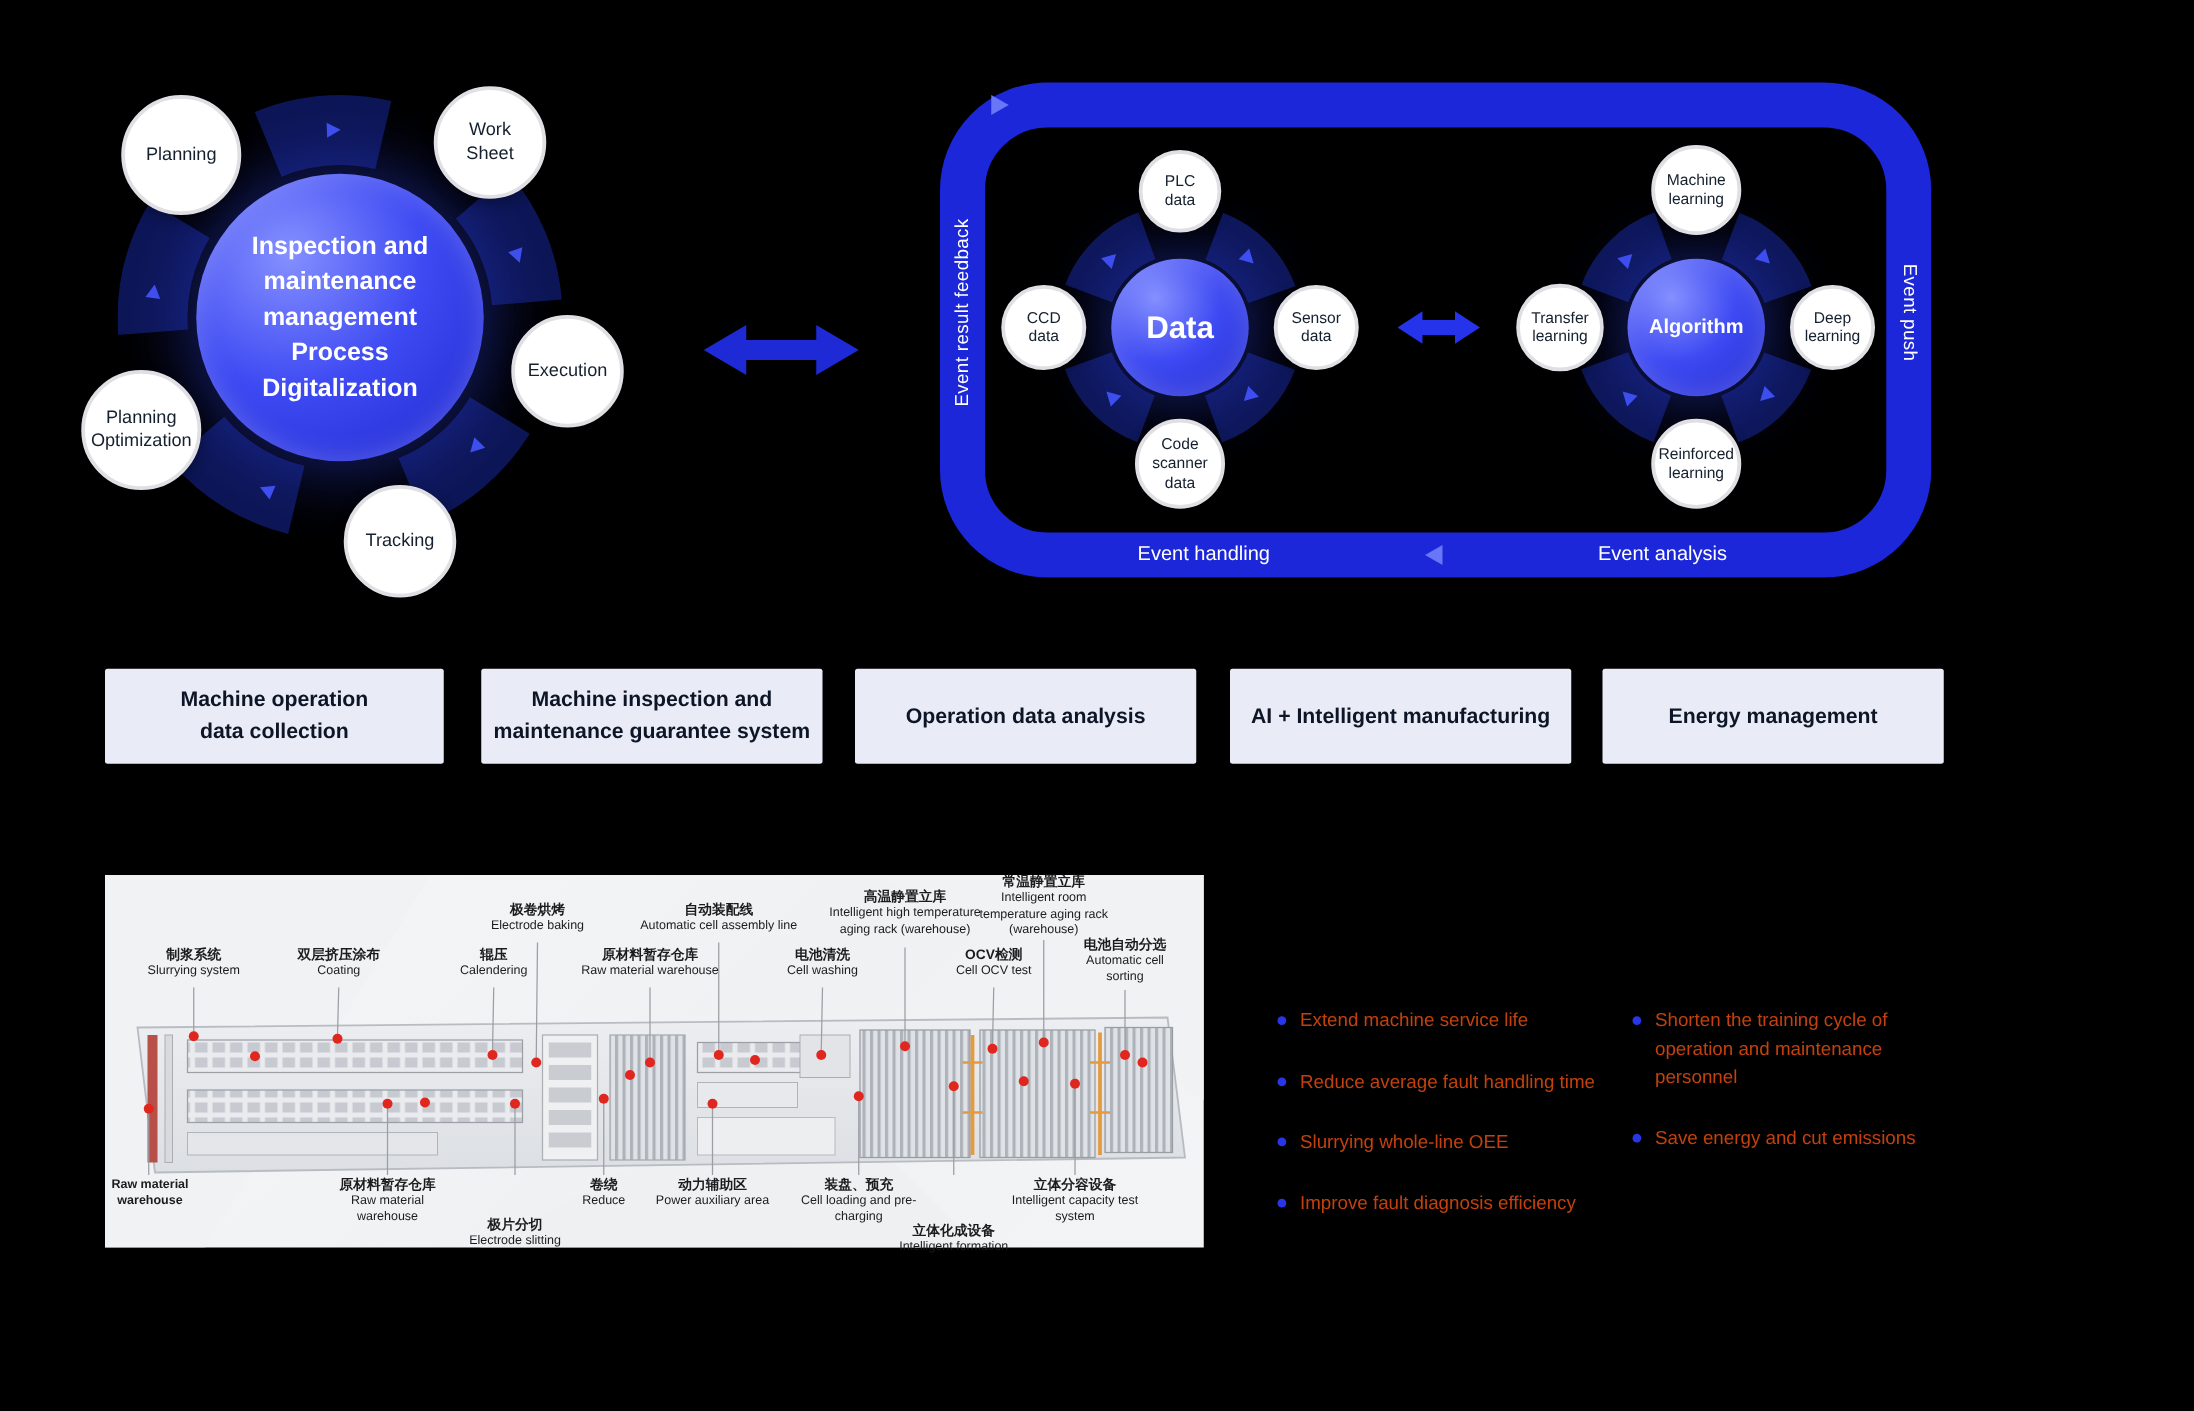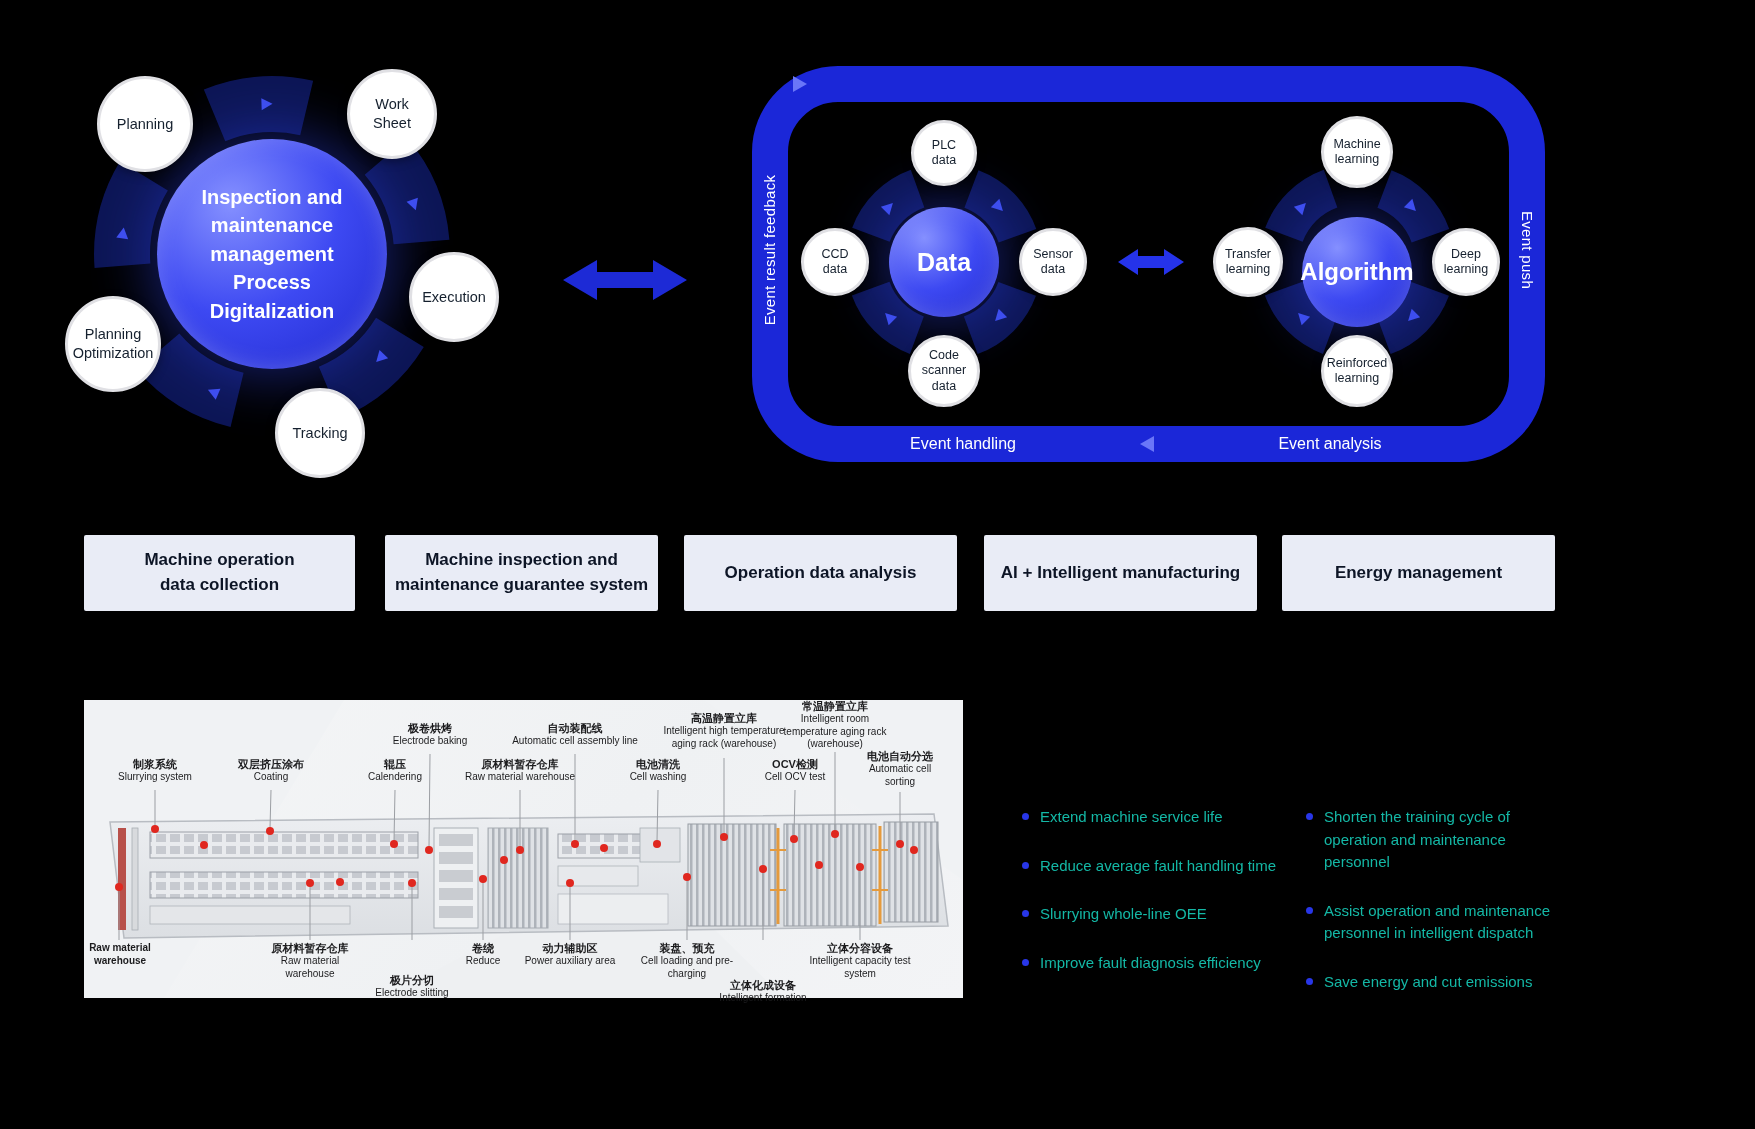--- a/index.html
+++ b/index.html
@@ -49,21 +49,21 @@
   .factory-panel {
     position:absolute; left:84px; top:700px; width:879px; height:298px;
     background:linear-gradient(135deg,#f5f6f7 0%,#eff1f3 55%,#f3f4f6 100%);
   }
   .f-label { position:absolute; transform:translateX(-50%); text-align:center; color:#1c1c1e; }
   .f-zh { display:block; font-size:11px; font-weight:700; line-height:1.2; }
   .f-en { display:block; font-size:10px; line-height:1.25; }
 
   
   .benefit-col { position:absolute; width:258px; }
-  .benefit { display:flex; margin-bottom:26px; color:#14b8a6; font-size:15px; line-height:1.5; font-weight:500; }
+  .benefit { display:flex; margin-bottom:26px; color:#c2410c; font-size:15px; line-height:1.5; font-weight:500; }
   .benefit .dot { flex:none; width:7px; height:7px; border-radius:50%; background:#2836e8; margin:7px 11px 0 0; }
 </style>
 </head>
 <body>
 
 <div class="stage">
 
   <div>
     <svg class="abs" style="left:94px; top:76px;" width="356" height="356">
       <circle cx="178" cy="178" r="150" fill="none" stroke="#0d1655" stroke-width="56" stroke-dasharray="94 94.4" stroke-dashoffset="106"></circle>
@@ -138,21 +138,21 @@
     </svg>
 
     <svg class="abs" style="left:1257px; top:162px;" width="200" height="200">
       <circle cx="100" cy="100" r="78" fill="none" stroke="#0d1655" stroke-width="40" stroke-dasharray="67.5 55" stroke-dashoffset="95"></circle>
     </svg>
     <span class="tri" style="left:1412px; top:207px; transform:translate(-50%,-50%) rotate(45deg);"></span>
     <span class="tri" style="left:1412px; top:317px; transform:translate(-50%,-50%) rotate(135deg);"></span>
     <span class="tri" style="left:1302px; top:317px; transform:translate(-50%,-50%) rotate(225deg);"></span>
     <span class="tri" style="left:1302px; top:207px; transform:translate(-50%,-50%) rotate(315deg);"></span>
 
-    <div class="hub-center" style="left:1302px; top:217px; width:110px; height:110px; font-size:24px;">
+    <div class="hub-center" style="left:1302px; top:207px; width:110px; height:110px; font-size:16px;">
       <span>Algorithm</span>
     </div>
     <div class="sat sat-sm" style="left:1321px; top:116px; width:72px; height:72px;">
       <span>Machine learning</span>
     </div>
     <div class="sat sat-sm" style="left:1432px; top:228px; width:68px; height:68px;">
       <span>Deep learning</span>
     </div>
     <div class="sat sat-sm" style="left:1321px; top:335px; width:72px; height:72px;">
       <span>Reinforced learning</span>
@@ -370,21 +370,17 @@
       <span>Improve fault diagnosis efficiency</span>
     </div>
   </div>
   <div class="benefit-col" style="left:1306px; top:806px;">
     <div class="benefit">
       <span class="dot"></span>
       <span>Shorten the training cycle of operation and maintenance personnel</span>
     </div>
     <div class="benefit">
       <span class="dot"></span>
-      <span>Assist operation and maintenance personnel in intelligent dispatch</span>
-    </div>
-    <div class="benefit">
-      <span class="dot"></span>
       <span>Save energy and cut emissions</span>
     </div>
   </div>
 
 </div>
 
 </body></html>

